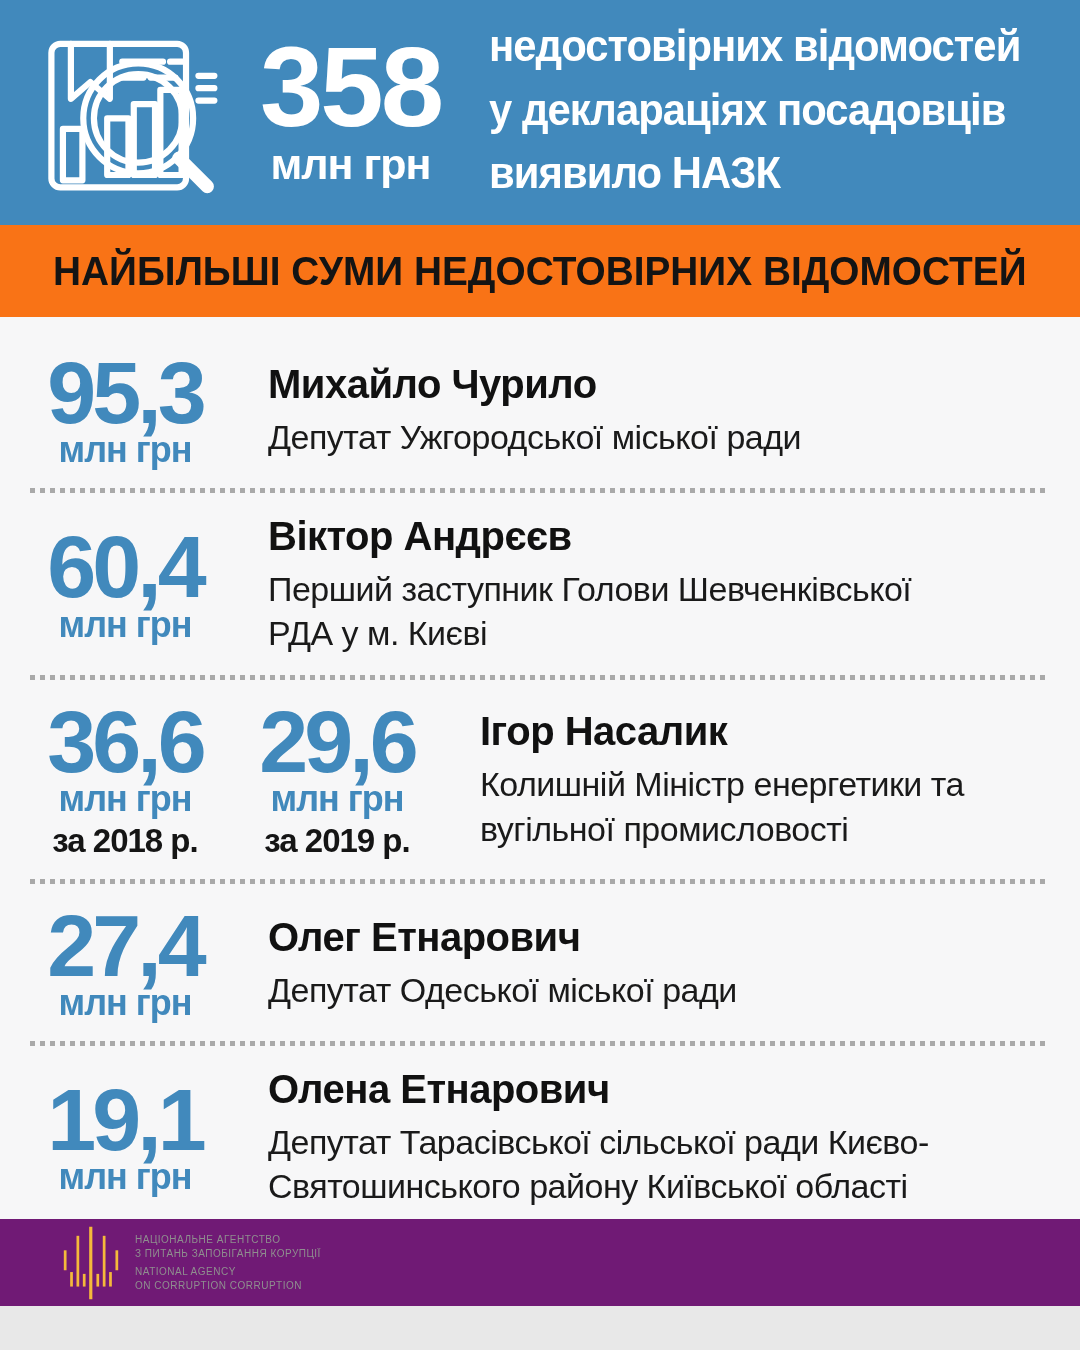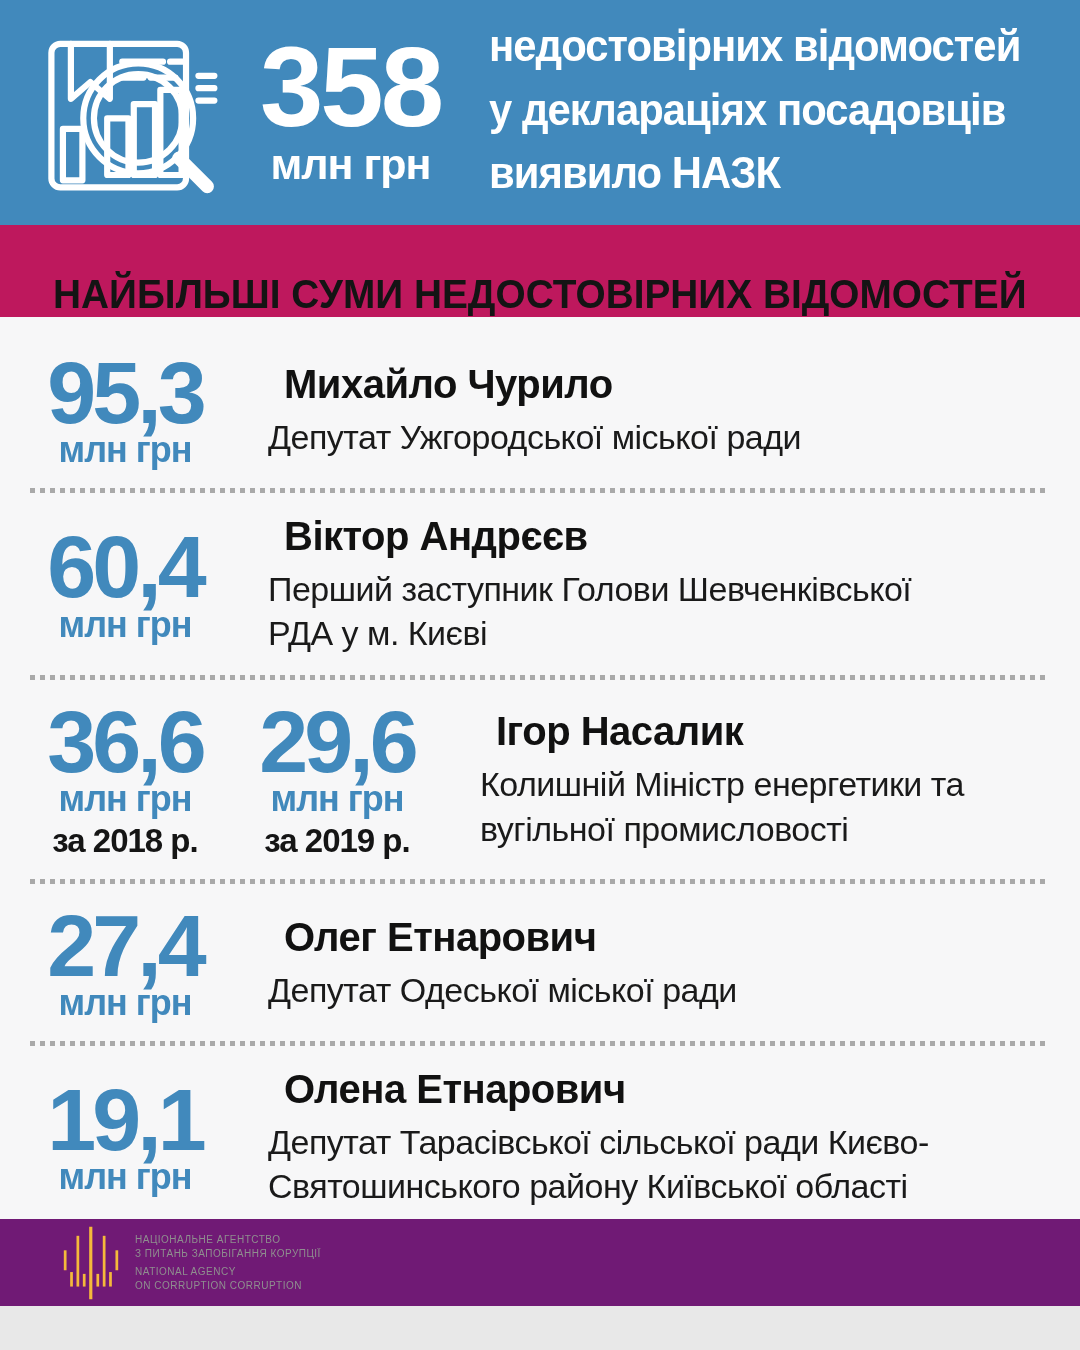--- a/index.html
+++ b/index.html
@@ -18,36 +18,36 @@
   .hero-icon svg { width:186px; height:180px; }
   .hero-stat { width:205px; flex:0 0 205px; text-align:center; color:#fff; margin-top:-4px; }
   .stat-value { font-size:114px; font-weight:bold; line-height:0.92; letter-spacing:-3px; }
   .stat-unit  { font-size:43px;  font-weight:bold; line-height:1; letter-spacing:-1px; margin-top:4px; }
   .hero-headline { flex:1; color:#fff; font-size:44px; font-weight:bold; line-height:1.45;
                    letter-spacing:-1px; margin-left:14px; margin-top:-6px; }
   .hero-headline .hl { white-space:nowrap; transform:scaleX(0.95); transform-origin:left center; }
 
   
   .banner {
-    background:#be185d; height:92px; flex:0 0 92px;
-    display:flex; align-items:flex-end; justify-content:center;
+    background:#f97316; height:92px; flex:0 0 92px;
+    display:flex; align-items:center; justify-content:center;
   }
   .banner h1 { font-size:40px; font-weight:bold; color:#141414; letter-spacing:0;
                transform:scaleX(0.97); white-space:nowrap; }
 
   
   .list { flex:1 1 auto; padding:14px 30px 0; overflow:hidden; }
   .entry { display:flex; align-items:center; gap:48px; padding:17px 0 19px; }
   .amounts { display:flex; gap:22px; flex-shrink:0; }
   .amount { width:190px; text-align:center; color:#4189bc; }
   .amount-value { font-size:88px; font-weight:bold; line-height:0.80; letter-spacing:-4px; padding-top:10px; }
   .amount-unit  { font-size:36px; font-weight:bold; line-height:1.05; letter-spacing:-1px; margin-top:3px; }
   .amount-period{ font-size:33px; font-weight:bold; color:#151515; letter-spacing:-1px; margin-top:4px; }
   .entry-text { padding-top:4px; }
-  .entry-name { font-size:40px; font-weight:bold; color:#111; letter-spacing:-0.5px; margin-bottom:8px;margin-left:16px; }
+  .entry-name { font-size:40px; font-weight:bold; color:#111; letter-spacing:-0.5px; margin-bottom:8px; }
   .entry-role { font-size:34px; color:#1a1a1a; line-height:1.3; letter-spacing:-0.5px; }
   .entry-role.w700 { max-width:700px; }
   .entry-role.w530 { max-width:530px; }
   .divider { height:5px; background:repeating-linear-gradient(to right,#a9a9a9 0 5px,transparent 5px 10px); }
 
   
   .footer {
     background:#701a75; height:87px; flex:0 0 87px;
     display:flex; align-items:center; padding-left:62px; gap:15px;
   }

